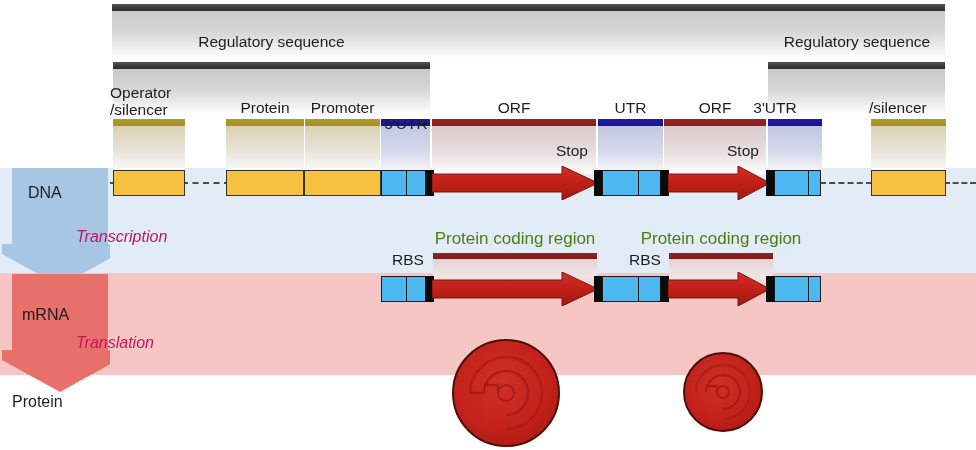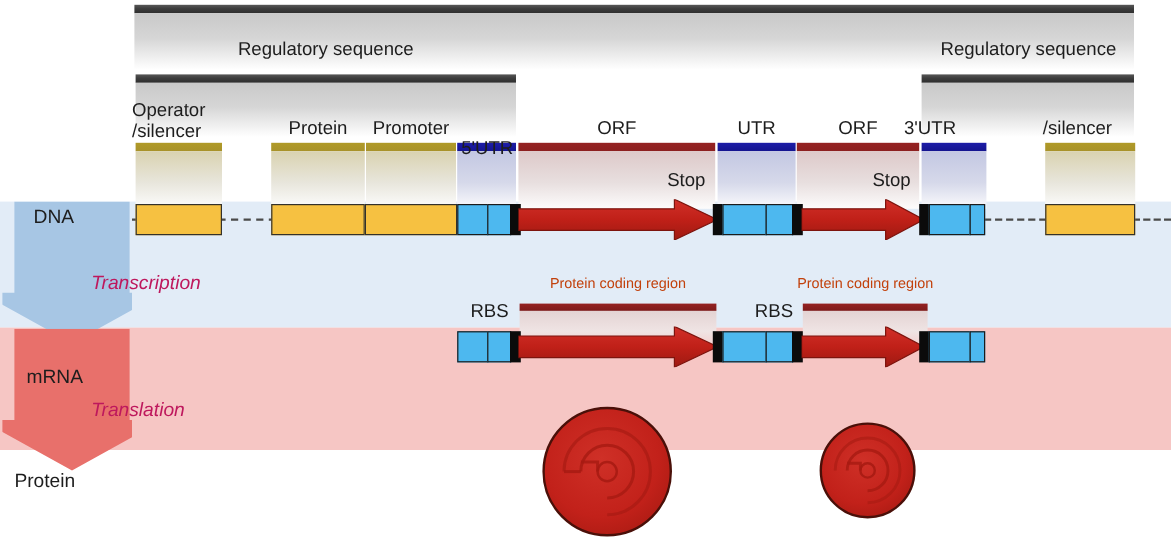--- a/index.html
+++ b/index.html
@@ -96,21 +96,21 @@
   
   .pcr-bar {
     position: absolute; height: 6px;
     background: linear-gradient(180deg,#952222 0%, #7e1b1b 100%);
   }
   .pcr-fade {
     position: absolute;
     background: linear-gradient(180deg,#e3d2d2 0%, #efe4e4 50%, rgba(255,255,255,0) 100%);
   }
   .pcr-label {
-    position: absolute; font-size: 12px; color: #c2410c; white-space: nowrap;
+    position: absolute; font-size: 17px; color: #4d7c0f; white-space: nowrap;
   }
   .rbs-label {
     position: absolute; font-size: 15.5px; color: #1d1d1d; white-space: nowrap;
   }
 
   
   .flow-label {
     position: absolute; font-size: 16px; color: #1d1d1d; white-space: nowrap;
   }
   .process-label {
@@ -287,21 +287,21 @@
     <polygon points="48,0 108,0 108,80 134,80 58,124 -18,80 8,80 8,0" fill="none"></polygon>
     <polygon points="48,0 106,0 106,80 106,80 58,118 10,80 10,80 10,0" fill="none"></polygon>
     <polygon points="48,0 106,0 106,78 106,78 106,78 106,78" fill="none"></polygon>
     <polygon points="48,0 106,0 106,76 134,76 58,118 -18,76 10,76 10,0" fill="#a7c6e4" stroke="#a7c6e4" stroke-width="0"></polygon>
   </svg>
 
   <svg class="abs" style="left:2px; top:274px;" width="108" height="120" viewBox="0 0 108 120">
     <polygon points="48,0 106,0 106,76 134,76 58,118 -18,76 10,76 10,0" fill="#e8706b" stroke="#e8706b" stroke-width="0"></polygon>
   </svg>
 
-  <div class="flow-label" style="left:28px; top:173px;">DNA</div>
+  <div class="flow-label" style="left:28px; top:184px;">DNA</div>
   <div class="flow-label" style="left:22px; top:278px;margin-top:28px;">mRNA</div>
   <div class="flow-label" style="left:12px; top:393px;">Protein</div>
 
   <div class="process-label" style="left:76px; top:228px;">Transcription</div>
   <div class="process-label" style="left:76px; top:334px;">Translation</div>
 
   <svg class="ribosome" style="left:450px; top:337px;" width="112" height="112" viewBox="0 0 112 112">
     <defs>
       <radialGradient id="ribg" cx="45%" cy="40%" r="70%">
         <stop offset="0%" stop-color="#cf3027"></stop>

